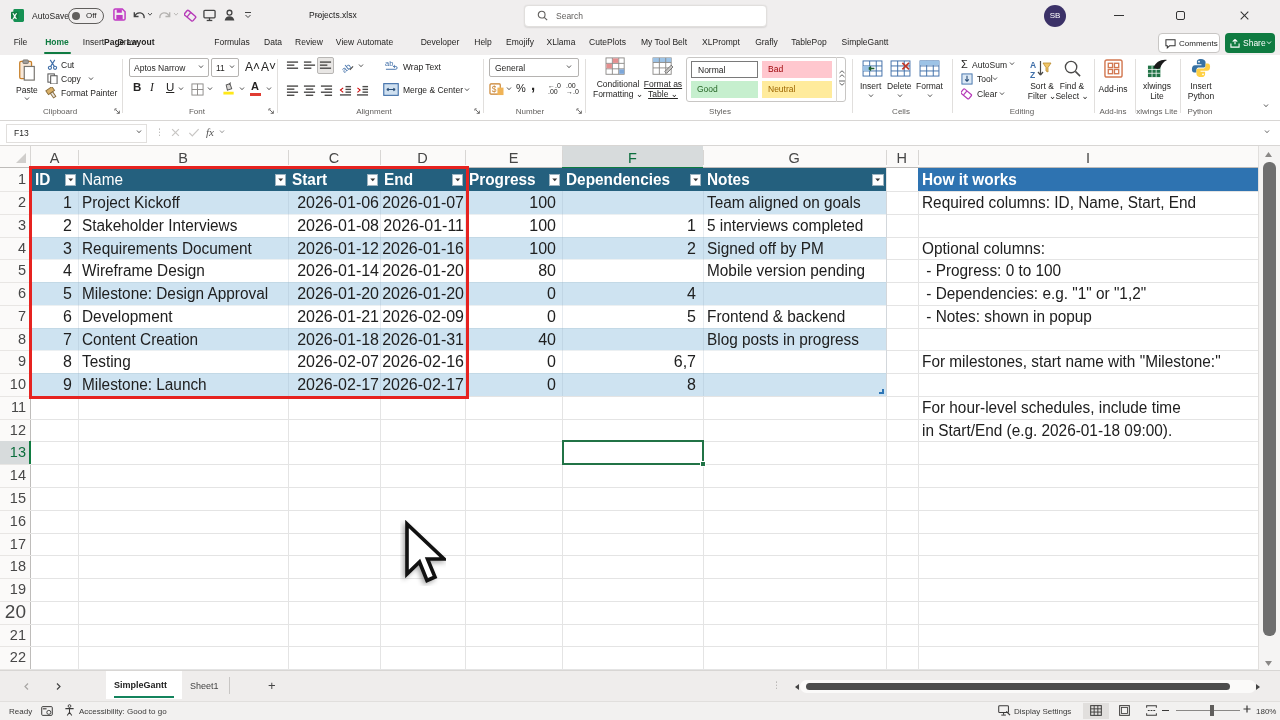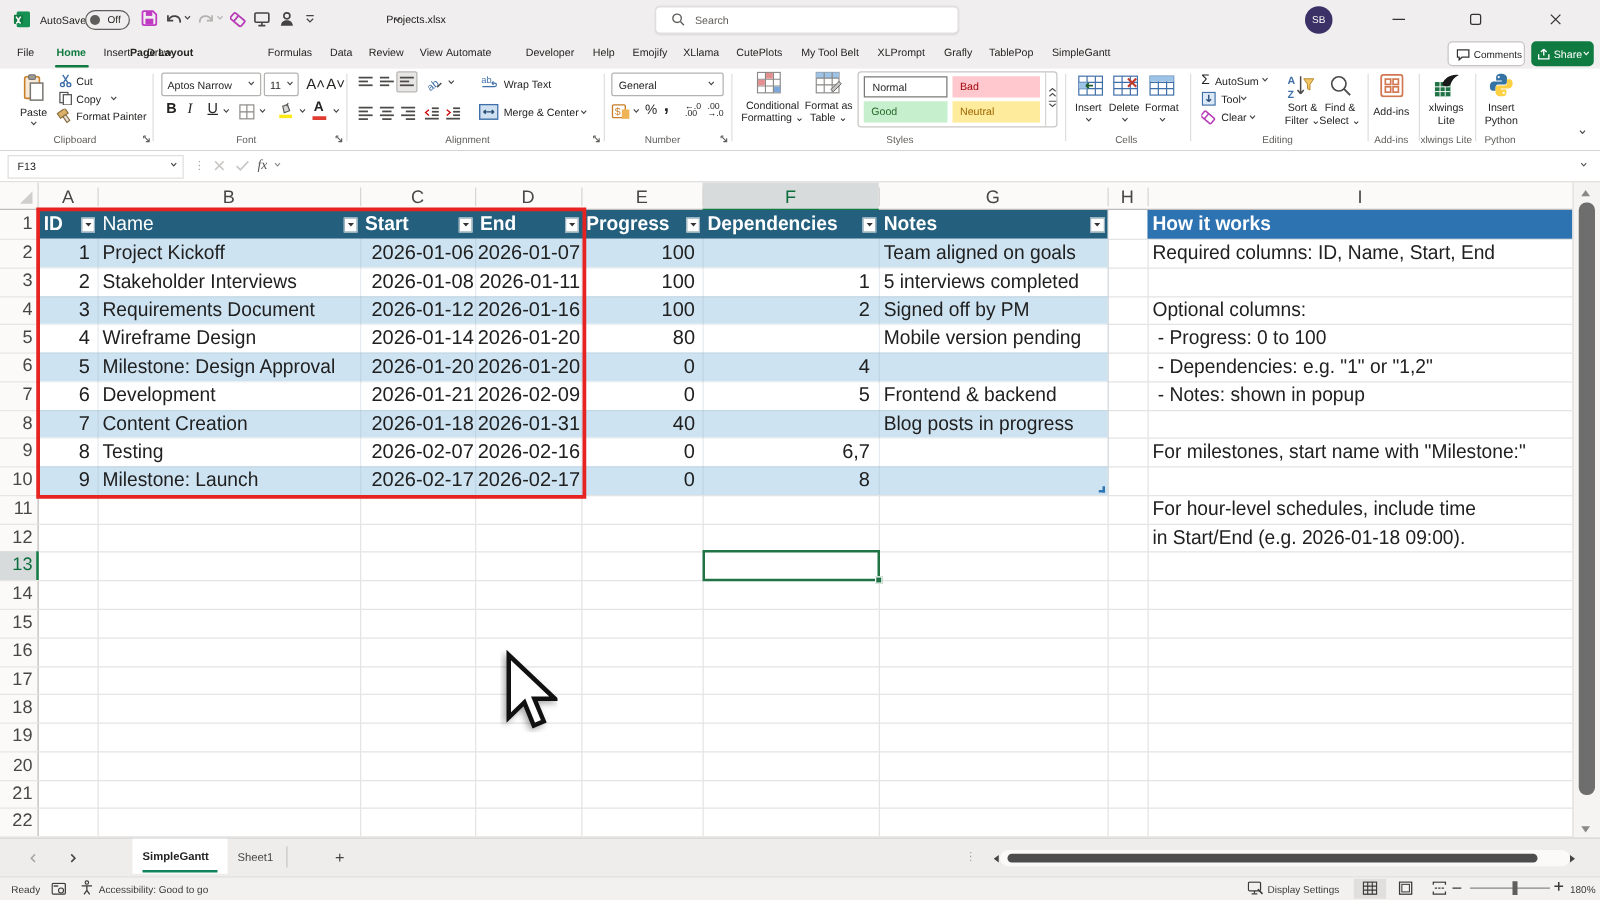--- a/index.html
+++ b/index.html
@@ -406,21 +406,21 @@
   </div>
 <div class="ab" style="left:590px;top:79px;font-size:8.5px;color:#252423;text-align:center;width:56px;line-height:10px;">Conditional<br>Formatting ⌄</div>
 <div class="ab" style="left:652px;top:57px;width:22px;height:20px;">
     <svg width="22" height="20" viewBox="0 0 24 22">
       <rect x="1" y="1" width="20" height="18" fill="#fff" stroke="#8a8886" stroke-width="1"></rect>
       <rect x="1" y="1" width="20" height="5" fill="#9dc3e6"></rect>
       <path d="M1 6 H21 M1 12 H21 M8 1 V19 M15 1 V19" stroke="#8a8886" stroke-width="1"></path>
       <path d="M14 16 L21 9 L23 11 L16 18 Z" fill="#c8c6c4" stroke="#555" stroke-width="0.8"></path>
     </svg>
   </div>
-<div class="ab" style="left:635px;top:79px;font-size:8.5px;color:#252423;text-align:center;width:56px;line-height:10px;">Format as<br>Table ⌄</div>
+<div class="ab" style="left:635px;top:79px;font-size:8.5px;color:#252423;text-align:center;width:56px;line-height:10px;text-decoration:underline;">Format as<br>Table ⌄</div>
 <div class="ab" style="left:686px;top:57px;width:160px;height:45px;border:1px solid #c8c6c4;border-radius:3px;background:#fff;"></div>
 <div class="ab" style="left:691px;top:61px;width:67px;height:17px;background:#fff;border:1.5px solid #7a7a7a;font-size:8.5px;color:#252423;padding:3px 0 0 6px;">Normal</div>
 <div class="ab" style="left:762px;top:61px;width:70px;height:17px;background:#ffc7ce;font-size:8.5px;color:#9c0006;padding:3px 0 0 6px;">Bad</div>
 <div class="ab" style="left:691px;top:81px;width:67px;height:17px;background:#c6efce;font-size:8.5px;color:#276727;padding:3px 0 0 6px;">Good</div>
 <div class="ab" style="left:762px;top:81px;width:70px;height:17px;background:#ffeb9c;font-size:8.5px;color:#9c6500;padding:3px 0 0 6px;">Neutral</div>
 <div class="ab" style="left:836px;top:57px;width:1px;height:45px;background:#d8d6d4;"></div>
 <div class="ab" style="left:838px;top:70px;width:8px;height:18px;">
     <svg width="8" height="18" viewBox="0 0 8 18">
       <path d="M1.5 3 L4 0.8 L6.5 3 M1.5 7 L4 4.8 L6.5 7 M1 11 H7 M1.5 13 L4 15.2 L6.5 13" stroke="#555" stroke-width="0.9" fill="none"></path>
     </svg>
@@ -633,21 +633,21 @@
 <div class="ab" style="left:0;top:486.97999999999996px;width:26px;height:22.77px;font-size:14.5px;color:#474747;text-align:right;line-height:22.77px;">15</div>
 <div class="ab" style="left:0;top:509.74999999999994px;width:31px;height:1px;background:#e8e6e4;"></div>
 <div class="ab" style="left:0;top:509.75px;width:26px;height:22.77px;font-size:14.5px;color:#474747;text-align:right;line-height:22.77px;">16</div>
 <div class="ab" style="left:0;top:532.52px;width:31px;height:1px;background:#e8e6e4;"></div>
 <div class="ab" style="left:0;top:532.52px;width:26px;height:22.77px;font-size:14.5px;color:#474747;text-align:right;line-height:22.77px;">17</div>
 <div class="ab" style="left:0;top:555.29px;width:31px;height:1px;background:#e8e6e4;"></div>
 <div class="ab" style="left:0;top:555.29px;width:26px;height:22.77px;font-size:14.5px;color:#474747;text-align:right;line-height:22.77px;">18</div>
 <div class="ab" style="left:0;top:578.06px;width:31px;height:1px;background:#e8e6e4;"></div>
 <div class="ab" style="left:0;top:578.06px;width:26px;height:22.77px;font-size:14.5px;color:#474747;text-align:right;line-height:22.77px;">19</div>
 <div class="ab" style="left:0;top:600.8299999999999px;width:31px;height:1px;background:#e8e6e4;"></div>
-<div class="ab" style="left:0;top:600.8299999999999px;width:26px;height:22.77px;font-size:14px;color:#474747;text-align:right;line-height:22.77px;">20</div>
+<div class="ab" style="left:0;top:600.8299999999999px;width:26px;height:22.77px;font-size:19px;color:#474747;text-align:right;line-height:22.77px;">20</div>
 <div class="ab" style="left:0;top:623.5999999999999px;width:31px;height:1px;background:#e8e6e4;"></div>
 <div class="ab" style="left:0;top:623.5999999999999px;width:26px;height:22.77px;font-size:14.5px;color:#474747;text-align:right;line-height:22.77px;">21</div>
 <div class="ab" style="left:0;top:646.3699999999999px;width:31px;height:1px;background:#e8e6e4;"></div>
 <div class="ab" style="left:0;top:646.37px;width:26px;height:22.77px;font-size:14.5px;color:#474747;text-align:right;line-height:22.77px;">22</div>
 <div class="ab" style="left:0;top:669.14px;width:31px;height:1px;background:#e8e6e4;"></div>
 <div class="ab" style="left:78px;top:168.2px;width:1px;height:500.94px;background:#e4e4e4;"></div>
 <div class="ab" style="left:288px;top:168.2px;width:1px;height:500.94px;background:#e4e4e4;"></div>
 <div class="ab" style="left:380px;top:168.2px;width:1px;height:500.94px;background:#e4e4e4;"></div>
 <div class="ab" style="left:465px;top:168.2px;width:1px;height:500.94px;background:#e4e4e4;"></div>
 <div class="ab" style="left:562px;top:168.2px;width:1px;height:500.94px;background:#e4e4e4;"></div>

